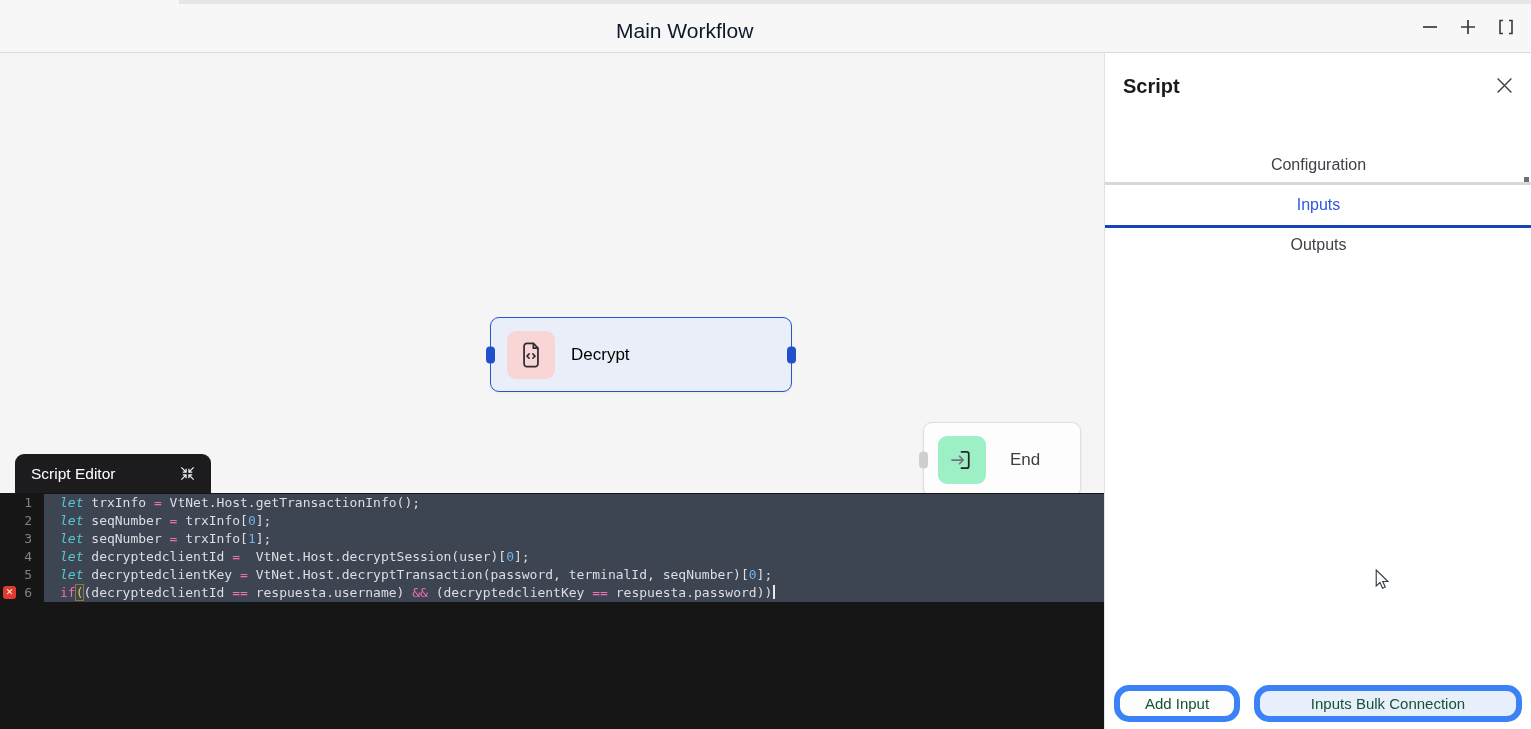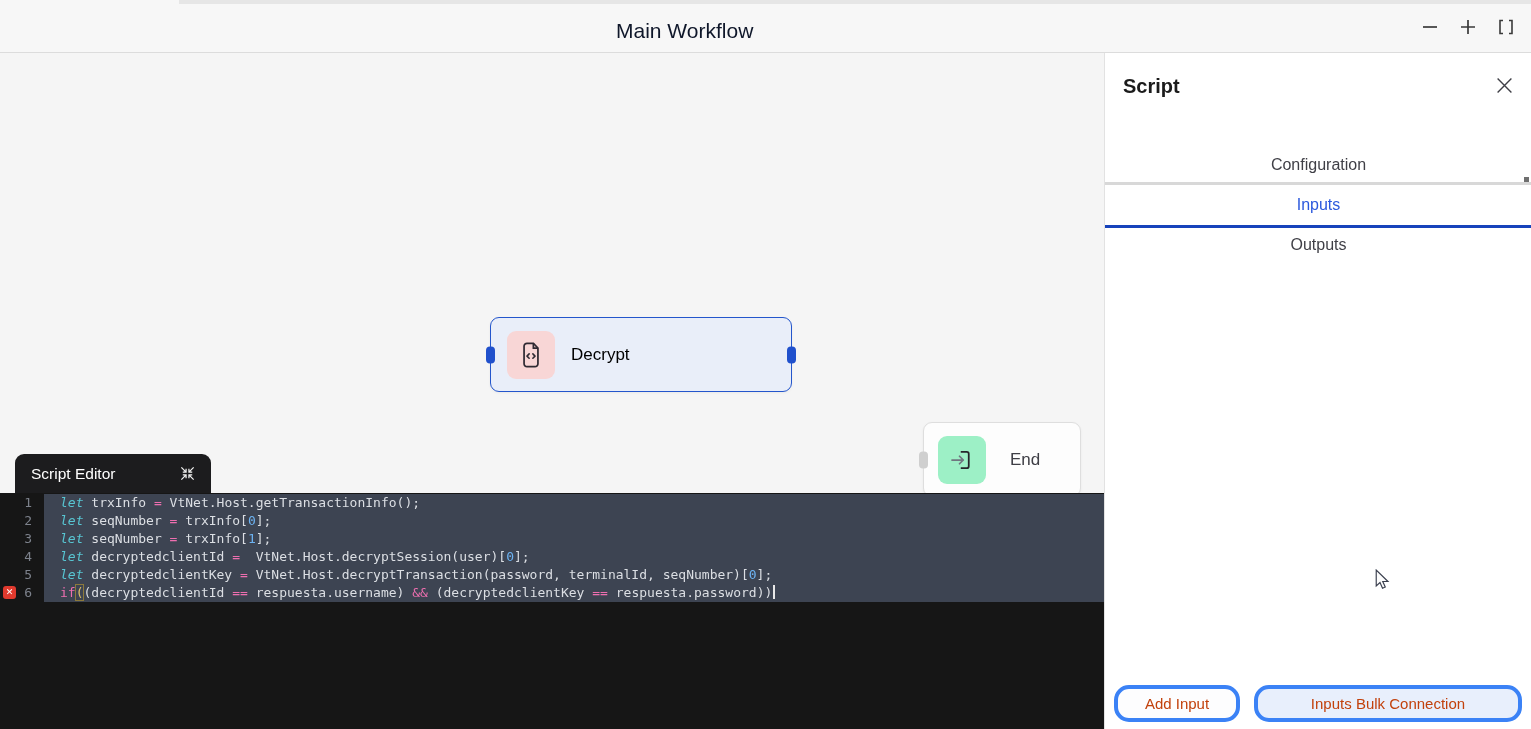--- a/index.html
+++ b/index.html
@@ -69,21 +69,21 @@
            background:#ffffff; border-left:1px solid #e2e2e2; z-index:4; }
   .p-title { position:absolute; left:18px; top:22px; font-size:20px; font-weight:700; color:#1b1b1b; }
   .p-close { position:absolute; right:18px; top:24px; background:none; border:none; cursor:pointer; display:flex; }
   .p-tabs { position:absolute; left:0; top:92px; width:427px; height:40px; display:flex;
             border-bottom:3px solid #d8d8d8;flex-direction:column; }
   .p-tab { flex:1; text-align:center; font-size:16px; color:#3f3f46; line-height:40px;
            cursor:pointer; background:none; border:none; font-family:inherit; }
   .p-tab.active { color:#2c59dd; border-bottom:3px solid #1743bb; margin-bottom:-3px; }
   .mini-thumb { position:absolute; right:2px; top:124px; width:5px; height:5px; background:#6f6f6f; }
   .p-footer { position:absolute; left:9px; right:9px; bottom:7px; display:flex; gap:14px; }
-  .p-btn { height:37px; border:4px solid #3b82f6; border-radius:15px; color:#c2410c;
+  .p-btn { height:37px; border:6px solid #3b82f6; border-radius:15px; color:#14532d;
            font-size:15px; font-family:inherit; cursor:pointer; background:#fdfdfe; }
   .p-btn.b-add { width:126px; }
   .p-btn.b-bulk { flex:1; background:#e8effc; }
 
   .mouse-cursor { position:absolute; left:1374px; top:569px; z-index:99; pointer-events:none; }
 </style>
 </head>
 <body>
 
 <header class="topbar">

